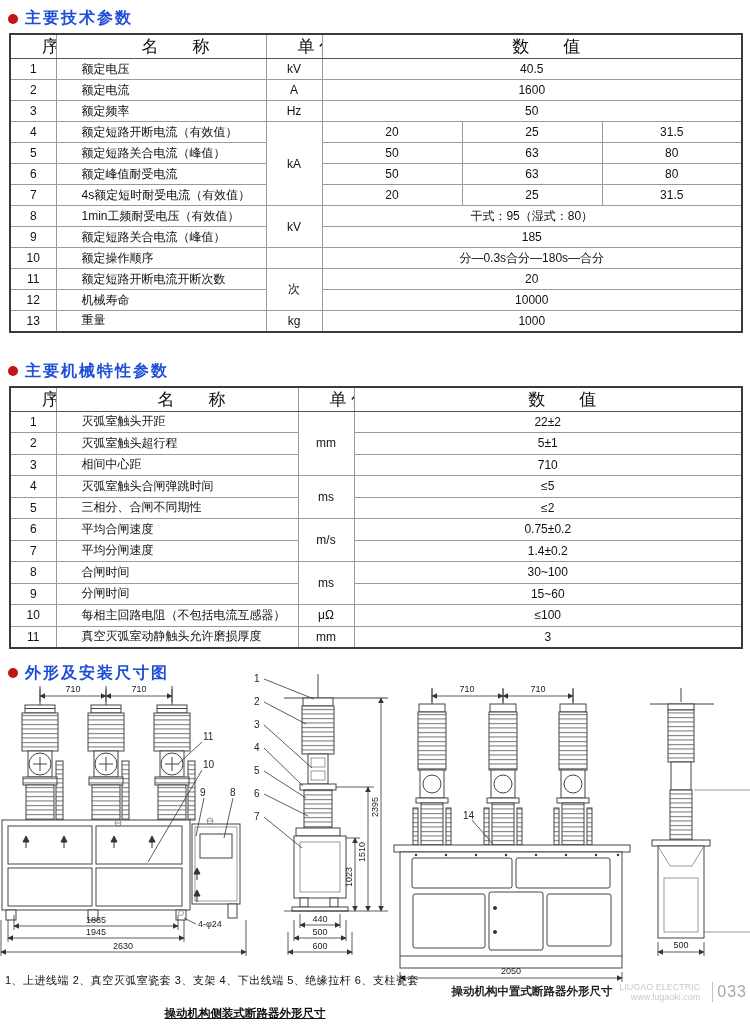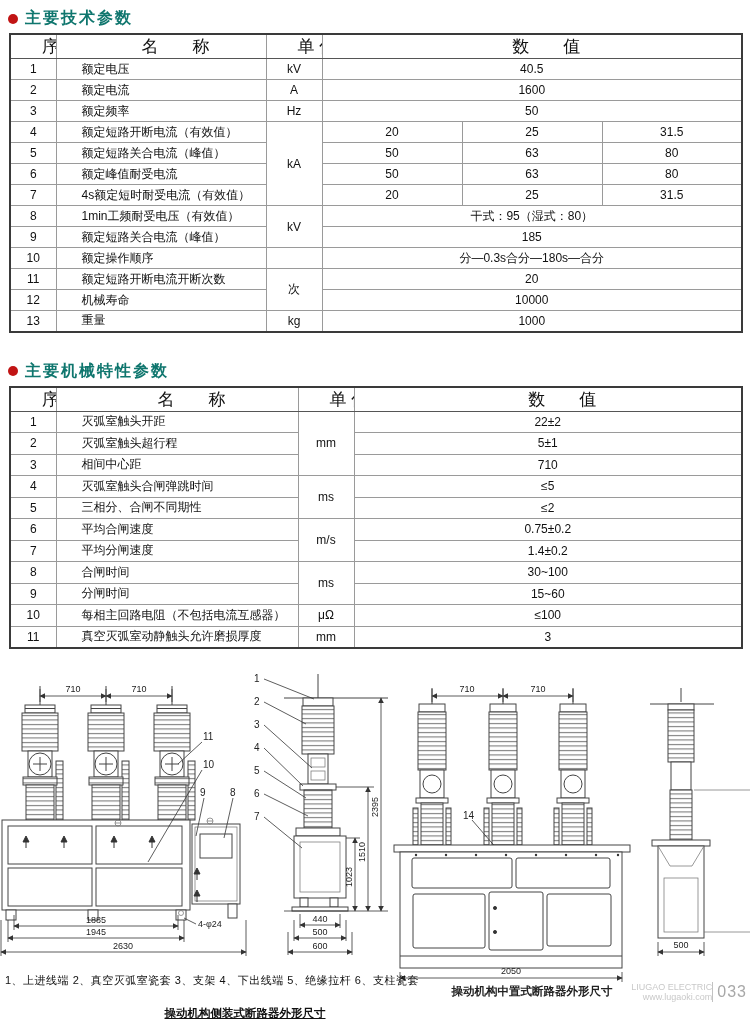--- a/index.html
+++ b/index.html
@@ -1,36 +1,36 @@
 <!DOCTYPE html>
 <html style="--accent: #c11414;"><head>
 <meta charset="utf-8">
 <style>
   * { margin:0; padding:0; box-sizing:border-box; }
   body { background:#fff; font-family:"Liberation Sans", sans-serif; }
   .page { position:relative; width:750px; height:1024px; background:#fff; overflow:hidden; color:#111; }
 
   .sec-title { display:flex; align-items:center; gap:7px; margin:8px 0 4px 8px; }
   .sec-title .dot { width:10px; height:10px; border-radius:50%; background:var(--accent,#c11); flex:0 0 auto; }
-  .sec-title .txt { font-size:16px; font-weight:bold; letter-spacing:2px; color:#0f766e; }
+  .sec-title .txt { font-size:16px; font-weight:bold; letter-spacing:2px; color:#1d4ed8; }
 
   table.ptable { border-collapse:collapse; table-layout:fixed; width:732px; margin-left:9px; font-size:12px; color:#111; }
   table.ptable td { border:1px solid #9a9a9a; text-align:center; height:21px; padding:0 2px; overflow:hidden; white-space:nowrap; }
   table.ptable { border:2px solid #3a3a3a; }
   table.ptable tr.hd td { border-bottom:1px solid #555; font-size:17px;padding-left:31px; }
   table.ptable td.name { text-align:left; padding-left:25px; }
   table.ptable tr.g td { border-top:1px solid #666; }
   #t2 td { height:21.5px; }
 
   .drawings { position:absolute; left:0; top:672px; width:750px; height:352px; }
   .drawings svg { position:absolute; }
   .legend { position:absolute; left:5px; top:300px; width:440px; font-size:11px; line-height:16px; color:#111; letter-spacing:0.5px; }
   .cap-left { position:absolute; left:60px; top:334px; width:370px; text-align:center; font-size:11.5px; font-weight:bold; color:#111;text-decoration:underline; }
   .wm { position:absolute; right:3px; top:310px; display:flex; align-items:center; }
-  .wm .lines { font-size:9px; line-height:10px; color:#c9c9c9; text-align:right; padding-right:0; border-right:1px solid #c2c2c2; }
+  .wm .lines { font-size:9px; line-height:10px; color:#c9c9c9; text-align:right; padding-right:12px; border-right:1px solid #c2c2c2; }
   .wm .num { font-size:16px; color:#a8a8a8; padding-left:4px; letter-spacing:1px; }
 
   svg text { font-family:"Liberation Sans", sans-serif; font-size:9px; fill:#222; }
   svg text.co { font-size:10px; }
   svg text.cap { font-size:11.5px; font-weight:bold; }
   .ln { stroke:#444; stroke-width:1; fill:none; }
   .thin { stroke:#777; stroke-width:0.75; fill:none; }
   .dim { stroke:#333; stroke-width:0.8; fill:none; }
 </style>
 </head>
@@ -219,20 +219,24 @@
     </tr>
     <tr class="g">
       <td>11</td>
       <td class="name">真空灭弧室动静触头允许磨损厚度</td>
       <td>mm</td>
       <td>3</td>
     </tr>
   </tbody>
     </table>
 
+  <div class="sec-title" style="margin-top:14px">
+    <span class="dot"></span>
+    <span class="txt">外形及安装尺寸图</span>
+  </div>
 
   <div class="drawings">
 
     <svg width="0" height="0" style="position:absolute">
       <defs>
         <pattern id="rib" width="6" height="4.5" patternUnits="userSpaceOnUse">
           <rect width="6" height="4.5" fill="#fff"></rect>
           <path d="M0 1.5 H6" stroke="#6e6e6e" stroke-width="1"></path>
         </pattern>
         <marker id="ar" viewBox="0 0 10 10" refX="9" refY="5" markerWidth="7.5" markerHeight="7.5" orient="auto-start-reverse">

